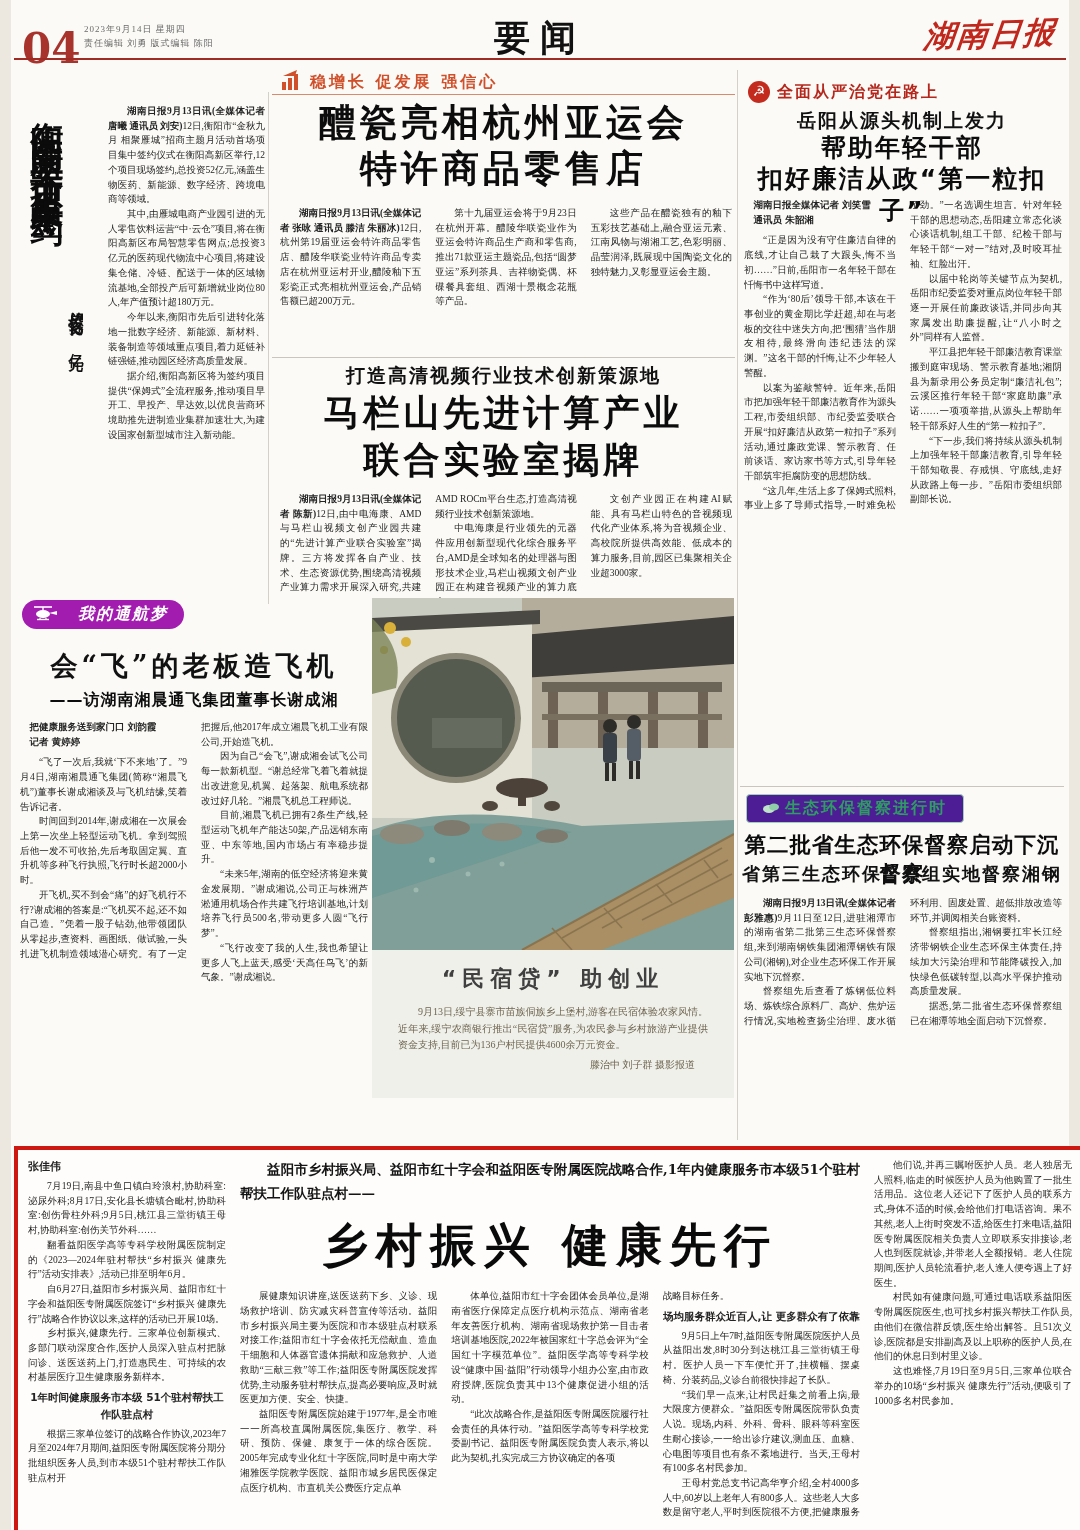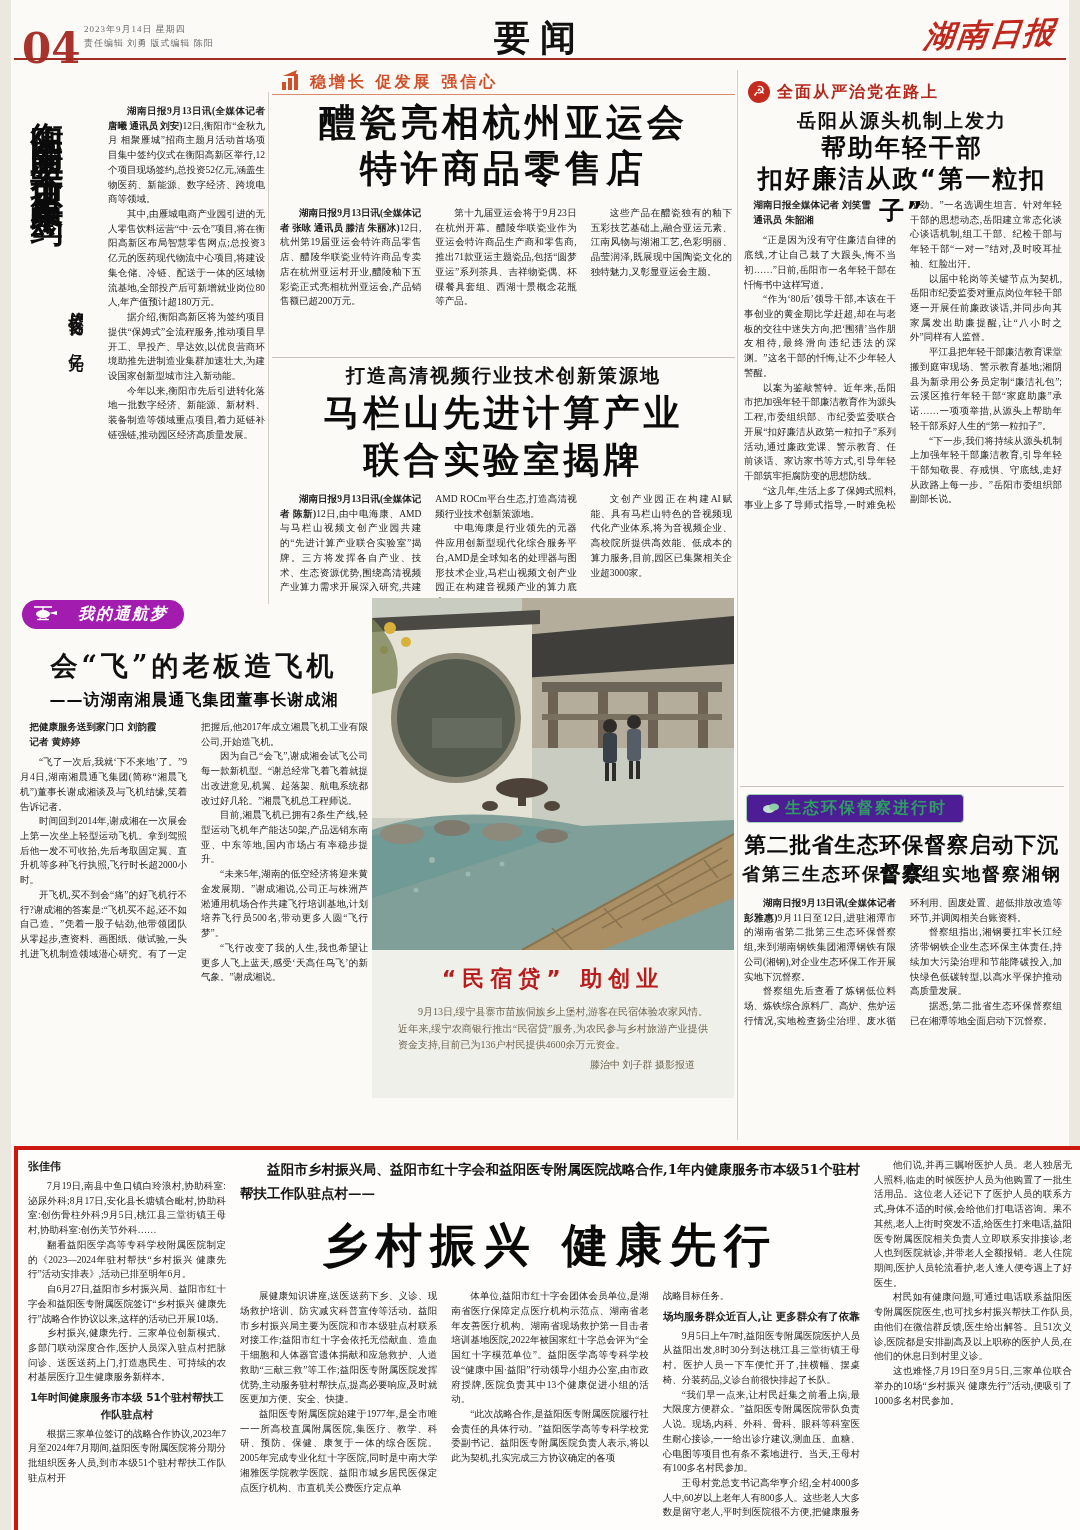--- a/index.html
+++ b/index.html
@@ -47,21 +47,21 @@
   
   .blue-pill{background:#a21caf;border-radius:18px;color:#fff;display:flex;align-items:center;gap:20px;padding:4px 16px 4px 10px;}
   .blue-pill-label{font-family:"DejaVu Sans",sans-serif;font-weight:bold;font-size:16px;font-style:italic;letter-spacing:2px;color:#fff;}
 
   
   .green-pill{border:1px solid #9fd1b4;background:#4c1d95;border-radius:4px;display:inline-flex;align-items:center;gap:6px;padding:3px 16px;}
   .green-pill-label{font-family:"DejaVu Serif",serif;font-weight:bold;font-size:16px;color:#2f9c63;letter-spacing:2px;}
 
   
   .photo-wrap{background:#eef0e9;}
-  .cap-title{font-family:"DejaVu Sans",sans-serif;font-weight:bold;font-size:22px;color:#b91c1c;letter-spacing:6px;text-align:center;}
+  .cap-title{font-family:"DejaVu Sans",sans-serif;font-weight:bold;font-size:22px;color:#404040;letter-spacing:6px;text-align:center;}
   .cap-text{font-size:10px;line-height:1.65;color:#706552;text-align:justify;}
   .cap-credit{font-size:10px;color:#706552;text-align:right;}
 
   
   .redbox{border:4px solid #cc1810;background:#fffdfb;}
   .rb-author{font-family:Liberation Sans, sans-serif;font-weight:bold;font-size:11px;}
   .rb-kicker{font-family:"DejaVu Serif",serif;font-weight:bold;font-size:13.5px;line-height:1.75;text-align:justify;text-indent:2em;color:#141414;}
   .rb-headline{font-family:"DejaVu Sans",sans-serif;font-weight:900;font-size:46px;letter-spacing:8px;text-align:center;color:#0a0a0a;}
   .rb-sub{font-family:"DejaVu Sans",sans-serif;font-weight:bold;font-size:10.5px;line-height:1.6;margin:4px 0;text-align:center;}
   .rb-col{overflow:hidden;}
@@ -80,22 +80,22 @@
 </div>
 <div class="abs section-title" style="left:0;top:14px;width:1080px;text-align:center;">要闻</div>
 <div class="abs masthead" style="right:24px;top:14px;">湖南日报</div>
 <div class="abs redrule" style="left:14px;top:58px;width:1052px;"></div>
 
 <div class="abs vert-hl" style="left:24px;top:96px;height:505px;">衡阳高新区十二个项目集中签约</div>
 <div class="abs vert-sub" style="left:66px;top:300px;height:150px;">总投资52亿元</div>
 <div class="abs body-text" style="left:108px;top:104px;width:157px;height:500px;">
   <p class="para"><b class="lead-b">湖南日报9月13日讯(全媒体记者 唐曦 通讯员 刘安)</b><span>12日,衡阳市“金秋九月 相聚雁城”招商主题月活动首场项目集中签约仪式在衡阳高新区举行,12个项目现场签约,总投资52亿元,涵盖生物医药、新能源、数字经济、跨境电商等领域。</span></p>
 <p class="para">其中,由雁城电商产业园引进的无人零售饮料运营“中·云仓”项目,将在衡阳高新区布局智慧零售网点;总投资3亿元的医药现代物流中心项目,将建设集仓储、冷链、配送于一体的区域物流基地,全部投产后可新增就业岗位80人,年产值预计超180万元。</p>
+    <p class="para">今年以来,衡阳市先后引进转化落地一批数字经济、新能源、新材料、装备制造等领域重点项目,着力延链补链强链,推动园区经济高质量发展。</p>
     <p class="para">据介绍,衡阳高新区将为签约项目提供“保姆式”全流程服务,推动项目早开工、早投产、早达效,以优良营商环境助推先进制造业集群加速壮大,为建设国家创新型城市注入新动能。</p>
-    <p class="para">今年以来,衡阳市先后引进转化落地一批数字经济、新能源、新材料、装备制造等领域重点项目,着力延链补链强链,推动园区经济高质量发展。</p>
   </div>
 <div class="abs vline" style="left:268px;top:92px;height:512px;"></div>
 
 <div class="abs banner-line" style="left:272px;top:70px;width:463px;height:24px;">
   <span class="abs" style="left:8px;top:0px;">
     <svg width="22" height="22" viewBox="0 0 22 22">
         <rect x="2" y="12" width="4" height="8" fill="#d0502b"></rect>
         <rect x="8" y="8" width="4" height="12" fill="#d0502b"></rect>
         <rect x="14" y="4" width="4" height="16" fill="#d0502b"></rect>
         <path d="M3 6 L17 0 L15 6 Z" fill="#d0502b"></path>

